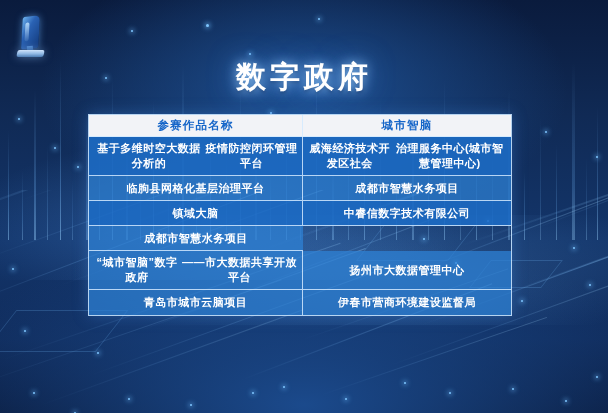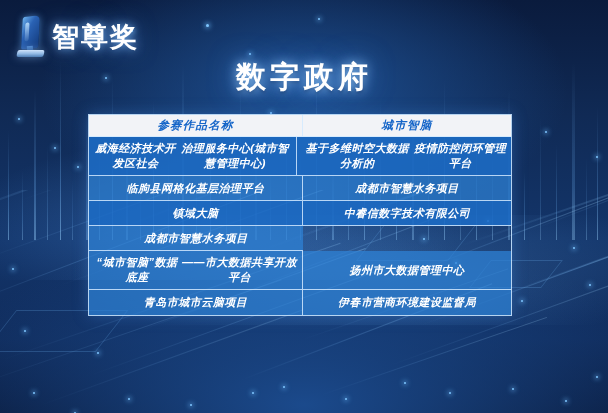--- a/index.html
+++ b/index.html
@@ -71,21 +71,21 @@
     text-shadow:0 0 12px rgba(150,205,255,.95),0 0 28px rgba(80,155,255,.7),0 2px 3px rgba(0,20,60,.5);
   }
 
   
   #table{
     position:absolute;left:88px;top:114px;width:424px;
     border:1px solid rgba(200,228,255,.9);
     box-shadow:0 0 14px rgba(70,140,230,.35);
     box-sizing:border-box;
   }
-  .trow{display:flex;font-style:italic;}
+  .trow{display:flex;}
   .thead .cell{
     background:#f2f3f7;color:#1565c8;font-weight:700;font-size:11.5px;
     letter-spacing:1.2px;
   }
   .cell{
     box-sizing:border-box;
     display:flex;align-items:center;justify-content:center;text-align:center;
     color:#ffffff;font-size:11px;font-weight:700;letter-spacing:.5px;
     padding:3px 4px;line-height:1.35;
     border-right:1px solid rgba(210,233,255,.85);
@@ -217,40 +217,39 @@
       <div class="dot" style="left: 596px; top: 156px; width: 2px; height: 2px;"></div>
       <div class="dot" style="left: 589px; top: 284px; width: 2px; height: 2px;"></div>
     </div>
 
   <div id="logo">
     <div class="trophy">
       <div class="body"></div>
         <div class="neck"></div>
         <div class="base"></div>
     </div>
-    <div class="logo-text">智尊奖</div>
   </div>
 
   <div id="title">数字政府</div>
 
   <div id="table">
     <div class="trow thead">
       <div class="cell c1">参赛作品名称</div>
       <div class="cell c2">城市智脑</div>
     </div>
     <div class="tbody" id="tbody">
         <div class="trow tall odd">
+          <div class="cell c1">
+            <div>基于多维时空大数据分析的</div>
+            <div>疫情防控闭环管理平台</div>
+          </div>
           <div class="cell c2">
             <div>威海经济技术开发区社会</div>
             <div>治理服务中心(城市智慧管理中心)</div>
           </div>
-          <div class="cell c1">
-            <div>基于多维时空大数据分析的</div>
-            <div>疫情防控闭环管理平台</div>
-          </div>
         </div>
         <div class="trow even">
           <div class="cell c1">
             <div>临朐县网格化基层治理平台</div>
           </div>
           <div class="cell c2">
             <div>成都市智慧水务项目</div>
           </div>
         </div>
         <div class="trow odd">
@@ -261,21 +260,21 @@
             <div>中睿信数字技术有限公司</div>
           </div>
         </div>
         <div class="trow even">
           <div class="cell c1">
             <div>成都市智慧水务项目</div>
           </div>
         </div>
         <div class="trow tall even">
           <div class="cell c1">
-            <div>“城市智脑”数据底座</div>
+            <div>“城市智脑”数字政府</div>
             <div>——市大数据共享开放平台</div>
           </div>
           <div class="cell c2">
             <div>扬州市大数据管理中心</div>
           </div>
         </div>
         <div class="trow even">
           <div class="cell c1">
             <div>青岛市城市云脑项目</div>
           </div>

